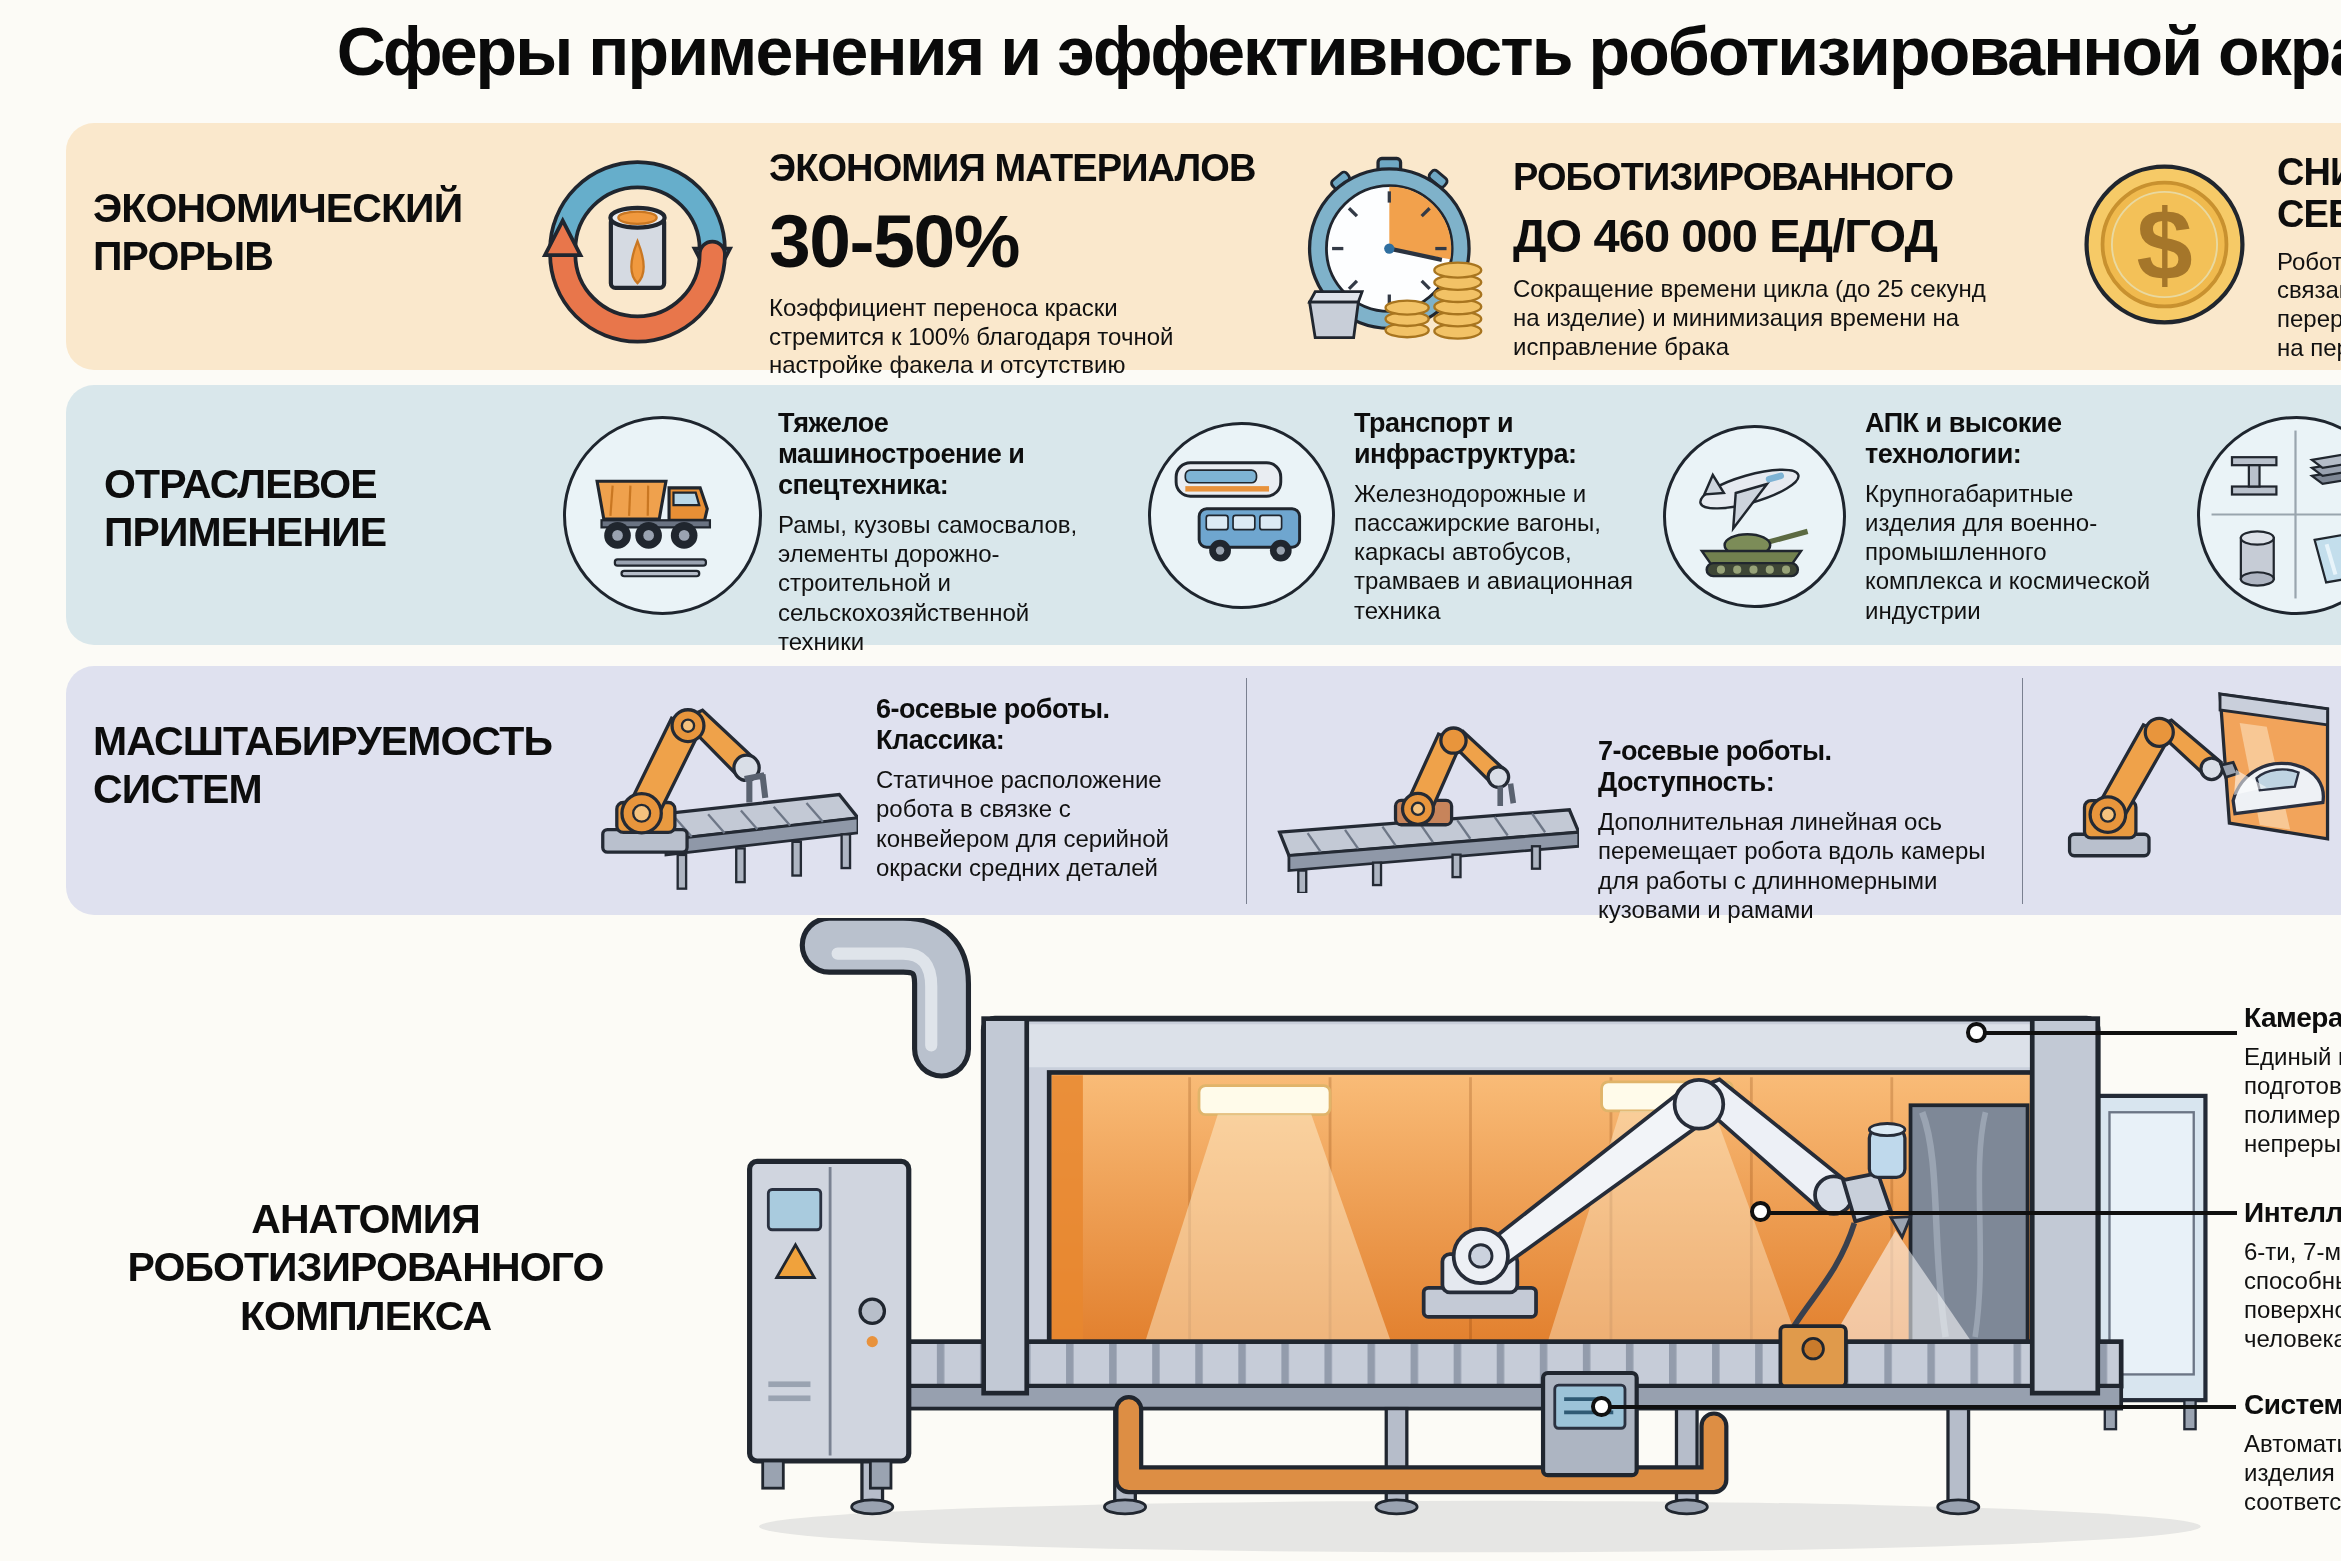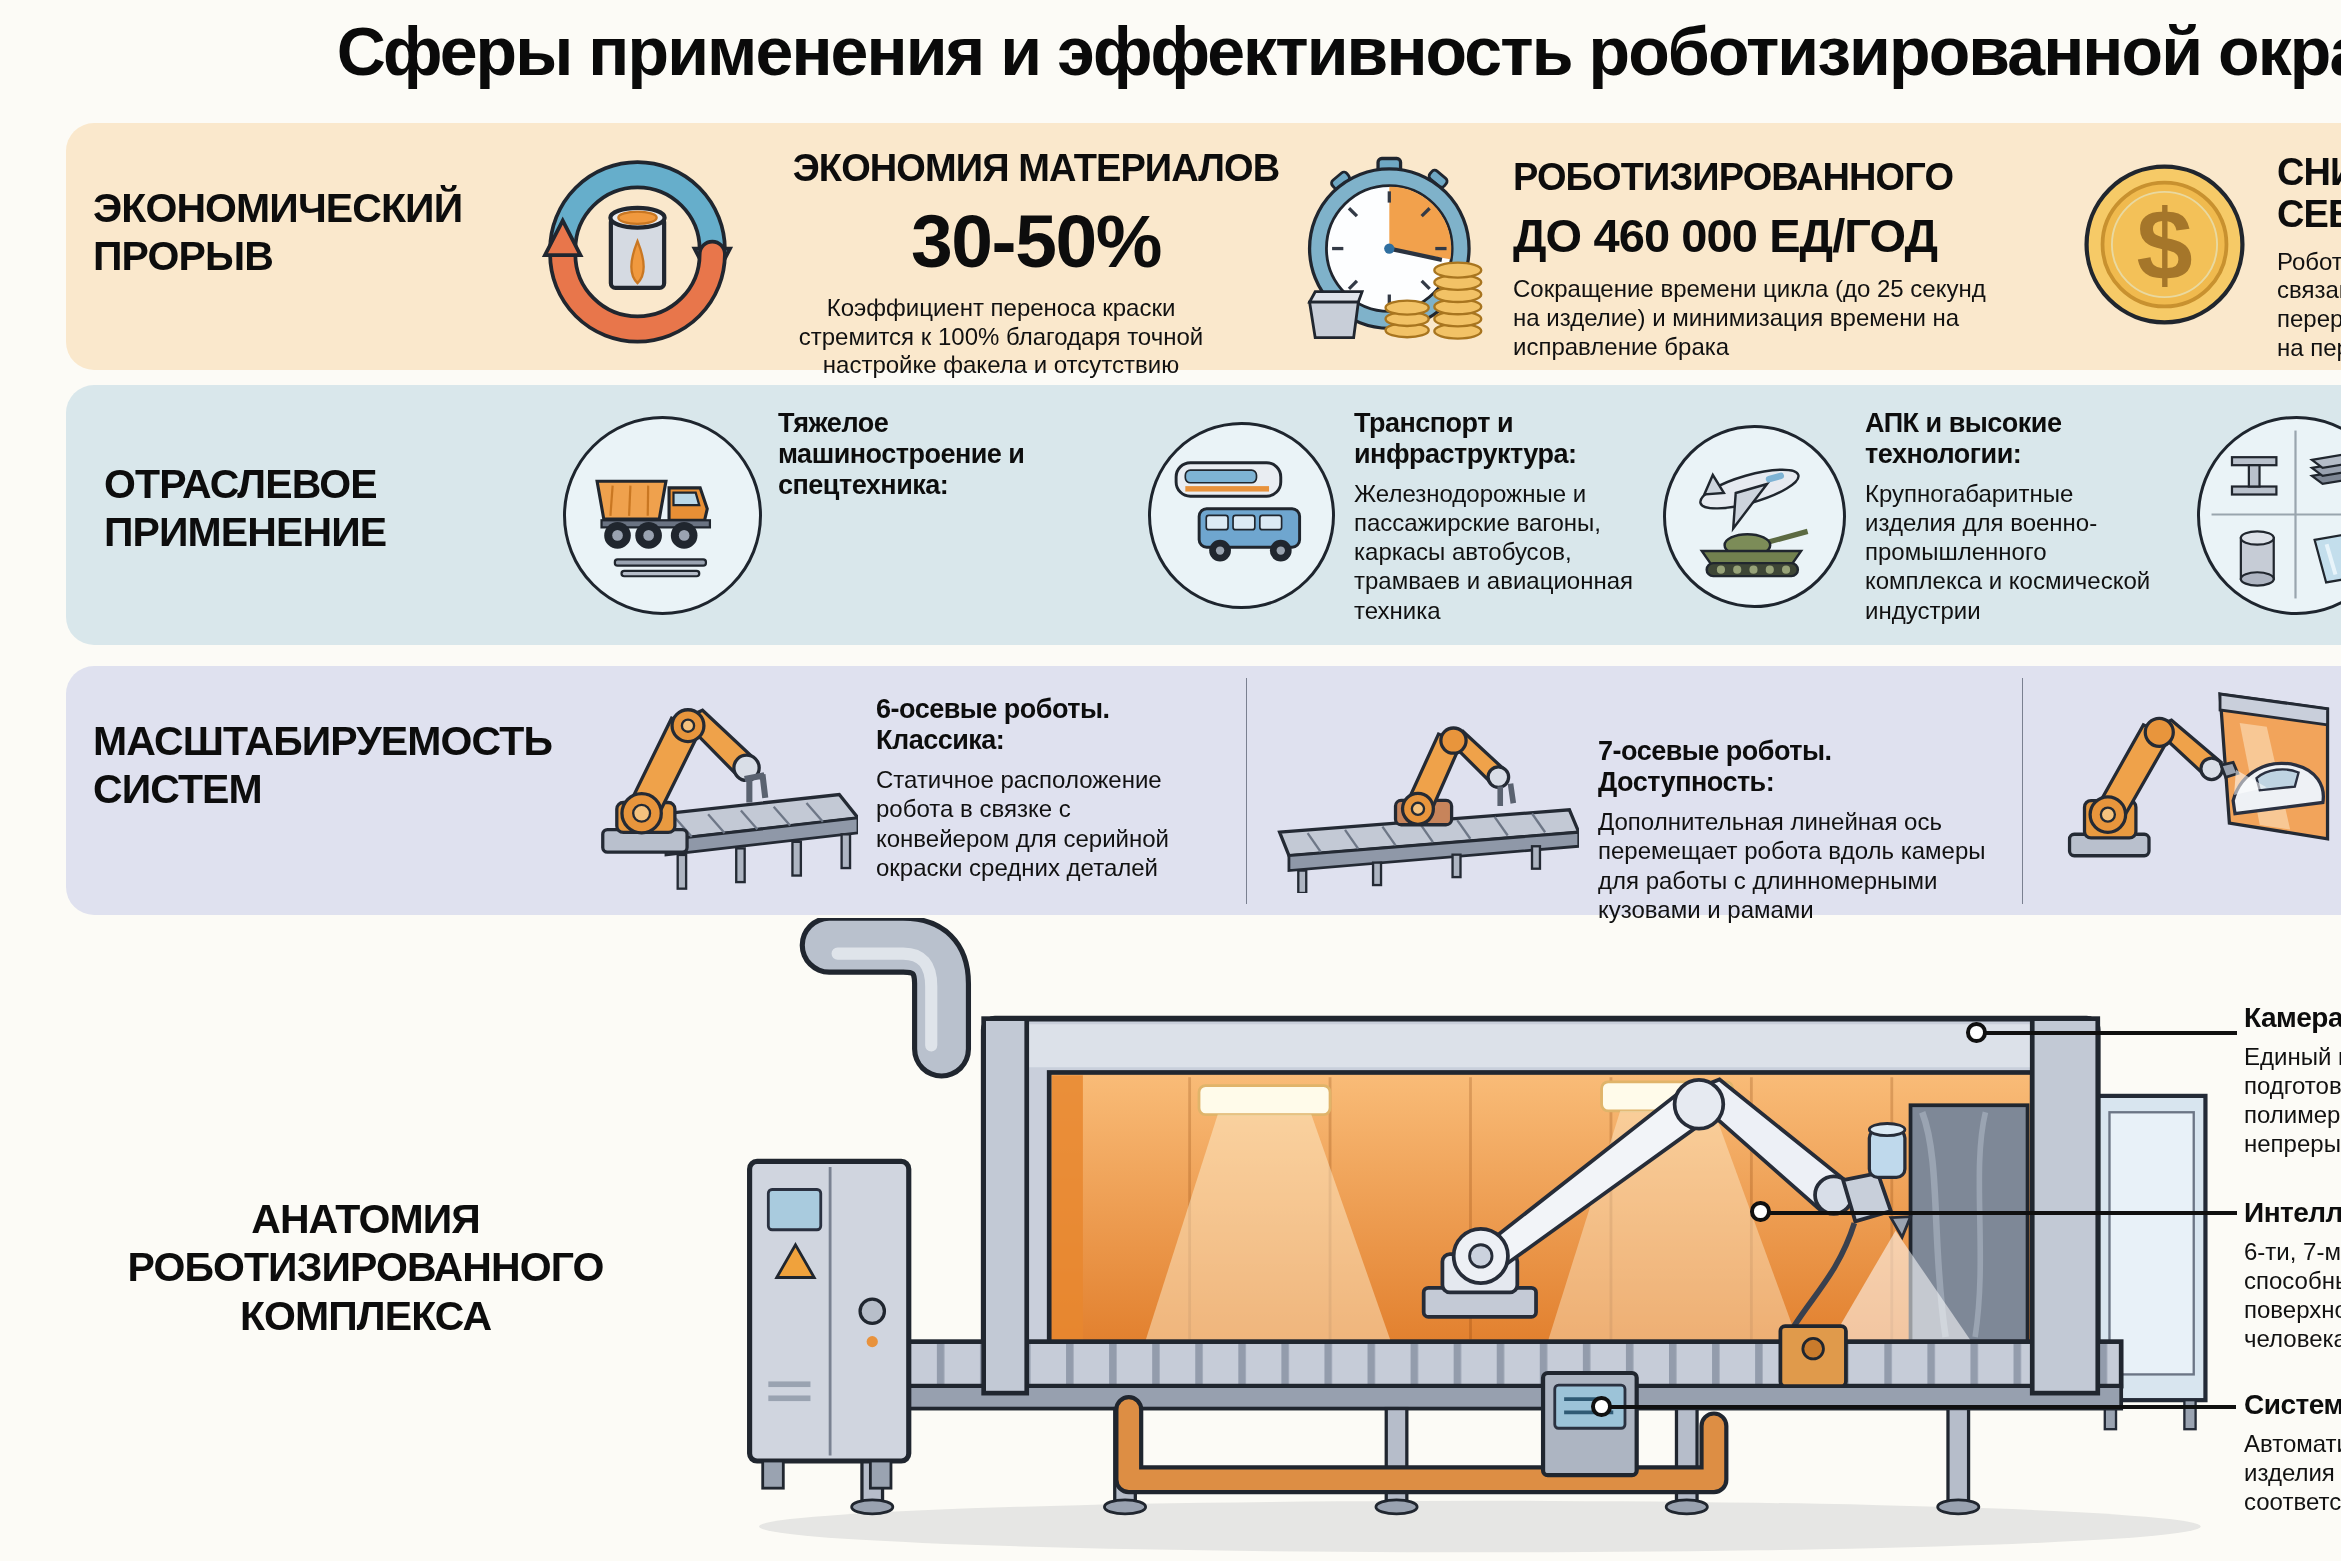--- a/index.html
+++ b/index.html
@@ -63,21 +63,21 @@
       <polygon points="108,242 32,242 70,168" fill="#E8764B" stroke="#20262F" stroke-width="8"></polygon>
     </g>
     <g>
       <rect x="173" y="162" width="114" height="150" rx="10" fill="#D5DAE2" stroke="#20262F" stroke-width="9"></rect>
       <ellipse cx="230" cy="162" rx="58" ry="21" fill="#E9ECF1" stroke="#20262F" stroke-width="9"></ellipse>
       <ellipse cx="230" cy="162" rx="41" ry="13" fill="#F0993E" stroke="#C97722" stroke-width="5"></ellipse>
       <path d="M230,212 C247,254 247,286 230,302 C213,286 213,254 230,212 Z" fill="#F0993E" stroke="#C97722" stroke-width="5"></path>
     </g>
   </svg>
 
-  <div class="abs" style="left:703px;top:24px;width:534px;text-align:center;">
+  <div class="abs" style="left:703px;top:24px;width:534px;">
     <div class="econ-h">ЭКОНОМИЯ МАТЕРИАЛОВ</div>
     <div class="v-huge">30-50%</div>
     <div class="body-txt" style="width:464px;">Коэффициент переноса краски стремится к 100% благодаря точной настройке факела и отсутствию перехлестов</div>
   </div>
 
   <svg class="abs" style="left:1237px;top:28px;" width="197" height="197" viewBox="0 0 420 420">
     <g>
       <rect x="160" y="16" width="48" height="38" rx="8" fill="#6FA8C4" stroke="#20262F" stroke-width="7"></rect>
       <rect x="60" y="52" width="40" height="22" rx="8" transform="rotate(-40 80 63)" fill="#6FA8C4" stroke="#20262F" stroke-width="6"></rect>
       <rect x="268" y="48" width="40" height="22" rx="8" transform="rotate(40 288 59)" fill="#6FA8C4" stroke="#20262F" stroke-width="6"></rect>
@@ -151,20 +151,21 @@
       <circle cx="186" cy="262" r="30" fill="#20262E"></circle>
         <circle cx="186" cy="262" r="12" fill="#9AA3B1"></circle>
       <circle cx="266" cy="262" r="30" fill="#20262E"></circle>
         <circle cx="266" cy="262" r="12" fill="#9AA3B1"></circle>
       <rect x="110" y="316" width="205" height="14" rx="6" fill="#9AA3B1" stroke="#20262E" stroke-width="5"></rect>
       <rect x="125" y="342" width="175" height="12" rx="6" fill="#B6BDC9" stroke="#20262E" stroke-width="5"></rect>
     </svg>
   </div>
   <div class="abs" style="left:712px;top:22.5px;width:342px;">
     <div class="ind-h" style="width:328px;">Тяжелое машиностроение и спецтехника:</div>
+    <div class="ind-body" style="width:300px;">Рамы, кузовы самосвалов, элементы дорожно-строительной и сельскохозяйственной техники</div>
   </div>
 
   <div class="circle-icon" style="left:1082px;top:37px;width:187px;height:187px;">
     <svg width="180" height="180" viewBox="0 0 430 430">
       <rect x="60" y="90" width="250" height="80" rx="34" fill="#E9EDF2" stroke="#20262E" stroke-width="7"></rect>
       <rect x="82" y="108" width="170" height="30" rx="12" fill="#7EB3D4" stroke="#20262E" stroke-width="4"></rect>
       <rect x="82" y="146" width="200" height="13" fill="#E8923C"></rect>
       <rect x="115" y="200" width="240" height="92" rx="18" fill="#6FA6CF" stroke="#20262E" stroke-width="7"></rect>
       <rect x="132" y="216" width="52" height="34" rx="6" fill="#DCEAF4" stroke="#20262E" stroke-width="4"></rect>
       <rect x="196" y="216" width="52" height="34" rx="6" fill="#DCEAF4" stroke="#20262E" stroke-width="4"></rect>

